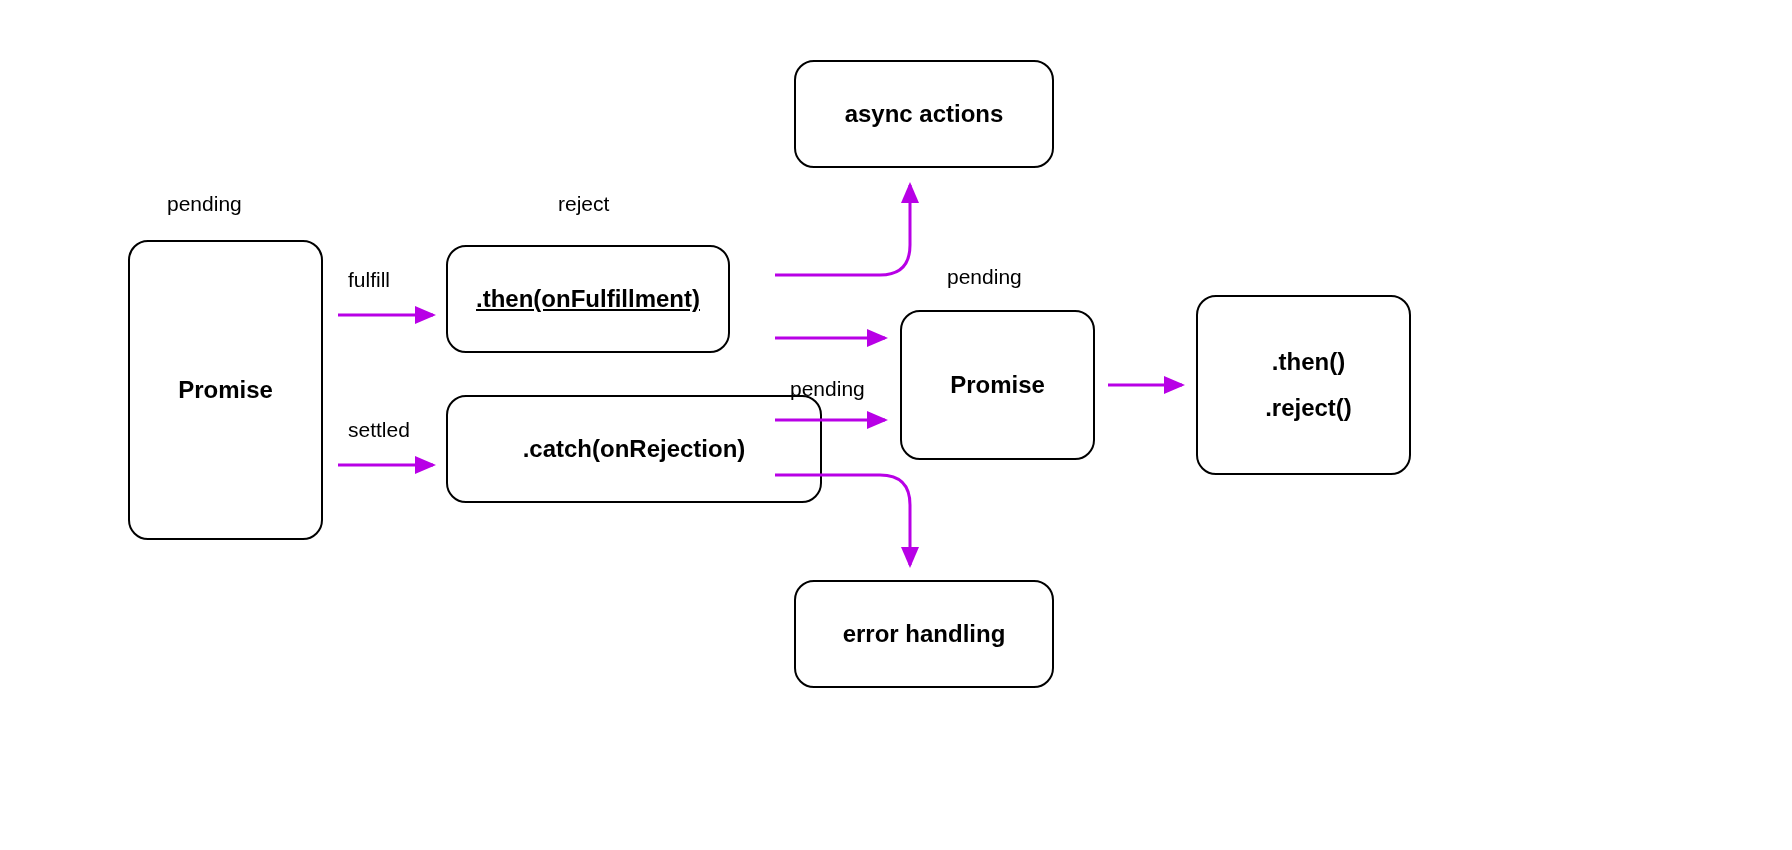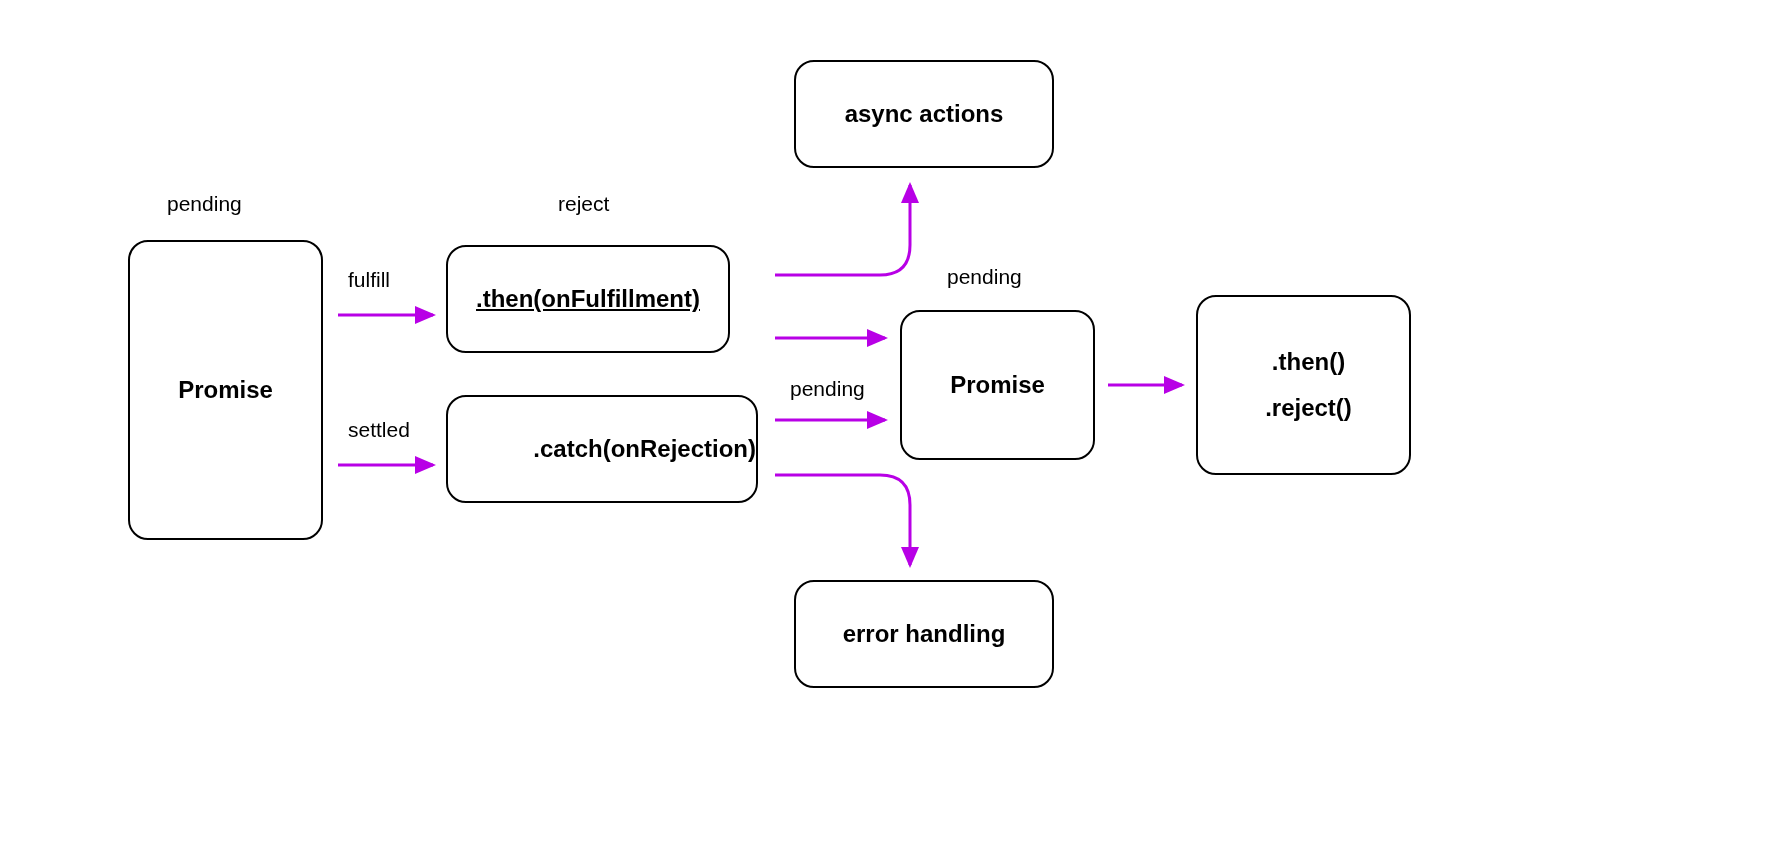--- a/index.html
+++ b/index.html
@@ -54,21 +54,21 @@
   <div class="node" style="left:128px; top:240px; width:195px; height:300px;">
     <span>Promise</span>
   </div>
   <div class="label" style="left:167px; top:192px;">pending</div>
 
   <div class="node" style="left:446px; top:245px; width:284px; height:108px;text-decoration:underline;">
     <span>.then(onFulfillment)</span>
   </div>
   <div class="label" style="left:558px; top:192px;">reject</div>
 
-  <div class="node" style="left:446px; top:395px; width:312px; height:108px;justify-content:flex-end;">
+  <div class="node" style="left:446px; top:395px; width:376px; height:108px;">
     <span>.catch(onRejection)</span>
   </div>
 
   <div class="node" style="left:794px; top:60px; width:260px; height:108px;">
     <span>async actions</span>
   </div>
 
   <div class="node" style="left:794px; top:580px; width:260px; height:108px;">
     <span>error handling</span>
   </div>

